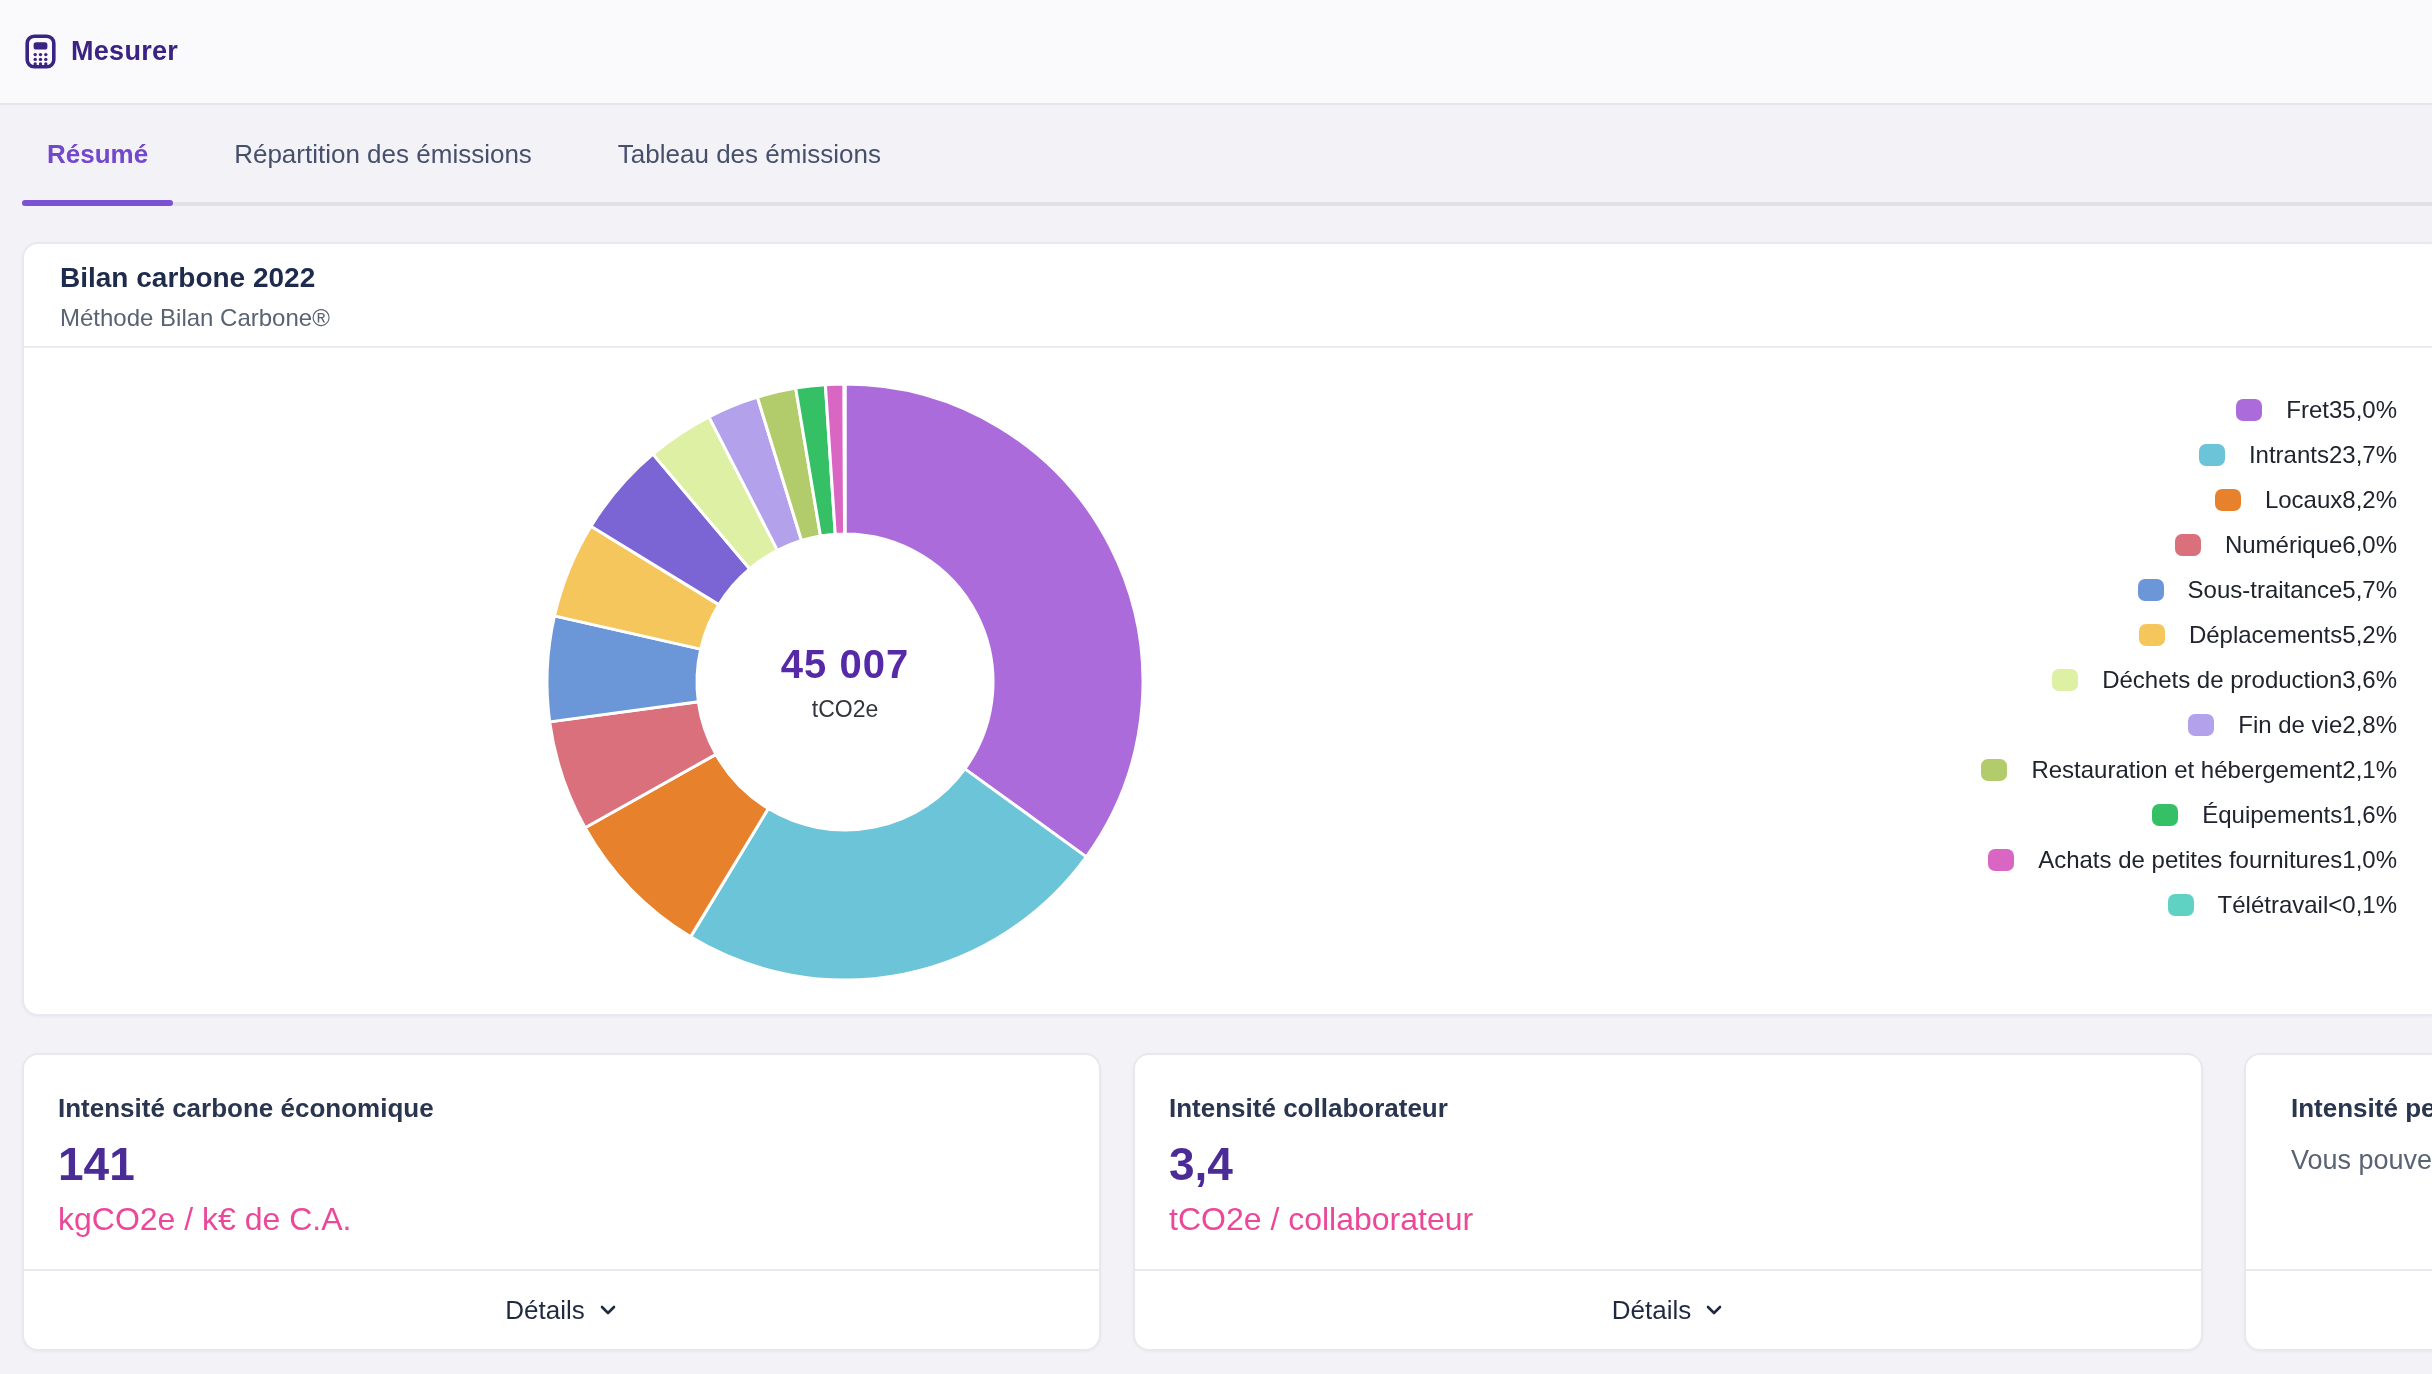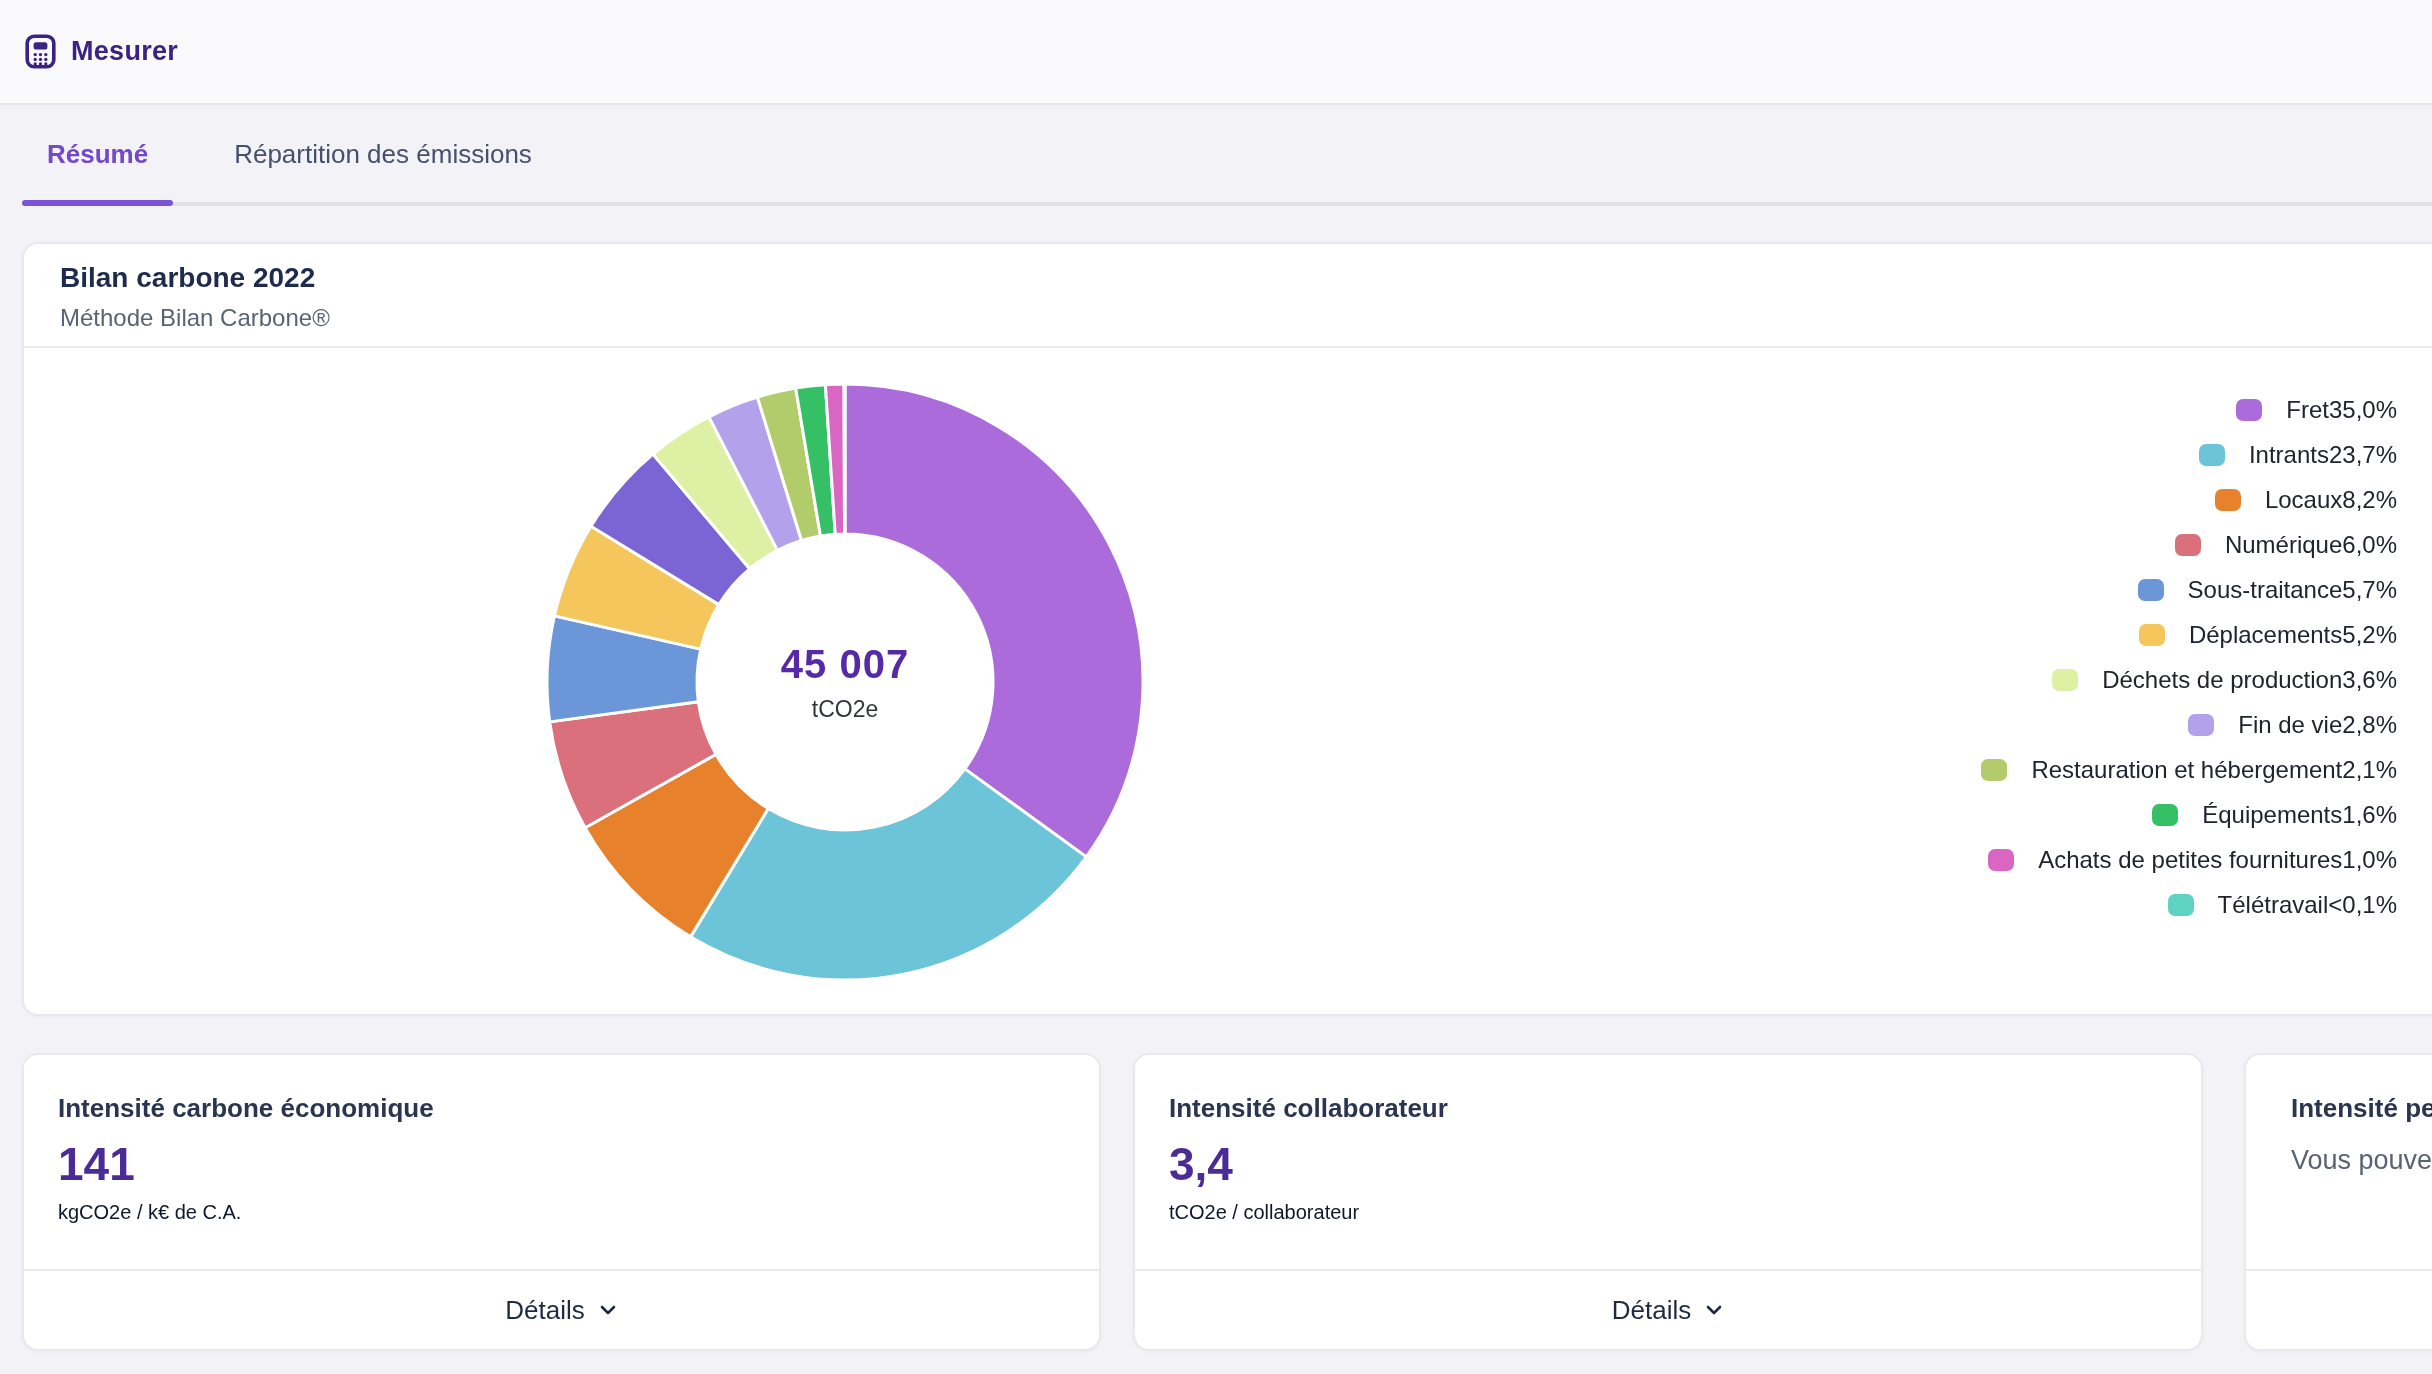--- a/index.html
+++ b/index.html
@@ -59,21 +59,21 @@
     position:absolute;top:1053px;height:298px;box-sizing:border-box;
     background:#FFFFFF;border:2px solid #EAE8EF;border-radius:16px;
     box-shadow:0 1px 3px rgba(30,30,60,.04);
   }
   #kpi-1{left:22px;width:1079px;}
   #kpi-2{left:1133px;width:1070px;}
   #kpi-3{left:2244px;width:1070px;}
   .kpi-title{position:absolute;left:34px;top:38px;font-size:26px;font-weight:bold;color:#2A3550;}
   #kpi-3 .kpi-title{left:45px;}
   .kpi-value{position:absolute;left:34px;top:82px;font-size:46px;font-weight:bold;color:#4B2C96;}
-  .kpi-unit{position:absolute;left:34px;top:146px;font-size:20px;color:#0f172a;}
+  .kpi-unit{position:absolute;left:34px;top:146px;font-size:32px;color:#ec4899;}
   .kpi-desc{position:absolute;left:45px;top:90px;font-size:27px;color:#5A6373;}
   .kpi-footer{
     position:absolute;left:0;right:0;top:214px;bottom:0;
     border-top:2px solid #EAE8EF;
     display:flex;align-items:center;justify-content:center;
   }
   .details-btn{
     display:flex;align-items:center;gap:13px;background:none;border:none;cursor:pointer;
     font-family:inherit;font-size:26px;font-weight:normal;color:#1F2940;
   }
@@ -99,20 +99,23 @@
   </svg>
   <h1 class="app-title">Mesurer</h1>
 </header>
 
 <nav class="tabbar">
   <div class="tab active">
     <span>Résumé</span>
   </div>
   <div class="tab">
     <span>Répartition des émissions</span>
+  </div>
+  <div class="tab">
+    <span>Tableau des émissions</span>
   </div>
 </nav>
 
 <section class="main-card">
   <div class="card-head">
     <h2 class="card-title">Bilan carbone 2022</h2>
     <p class="card-subtitle">Méthode Bilan Carbone®</p>
   </div>
   <div class="head-divider"></div>
 

